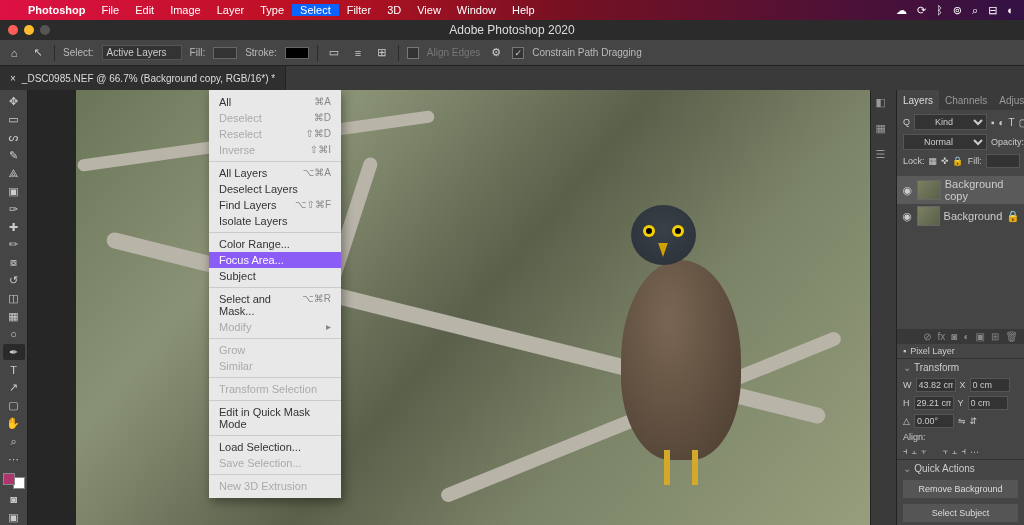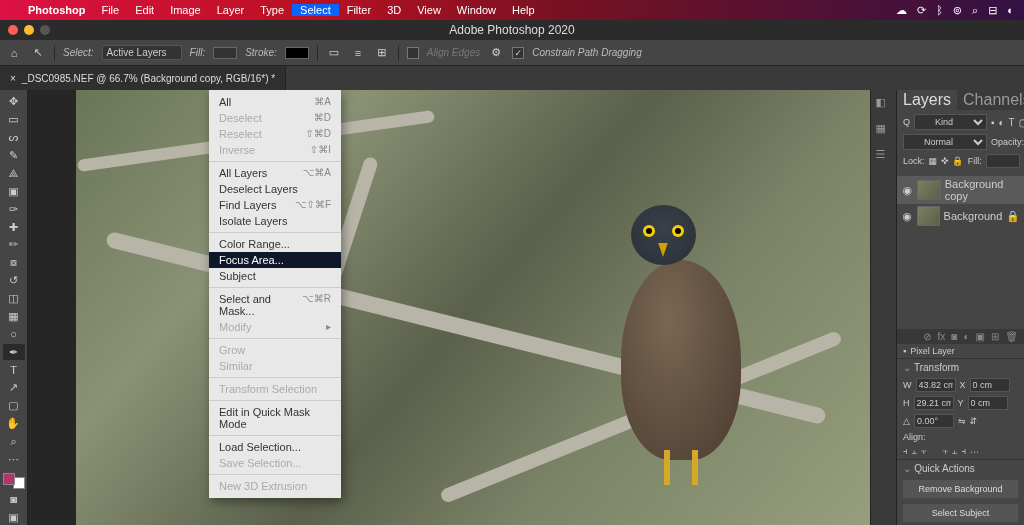--- a/index.html
+++ b/index.html
@@ -11,21 +11,21 @@
 .mac-tray { margin-left:auto; display:flex; gap:10px; align-items:center; }
 .mac-tray span { display:inline-flex; }
 .win-titlebar { height:20px; background:#2b2b2b; display:flex; align-items:center; position:relative; }
 .traffic { display:flex; gap:6px; padding-left:8px; }
 .traffic div { width:10px; height:10px; border-radius:50%; }
 .tl-r{background:#ff5f57}.tl-y{background:#febc2e}.tl-g{background:#555}
 .win-title { position:absolute; left:50%; transform:translateX(-50%); color:#ddd; font-size:12px; }
 .option-bar { height:26px; background:#454545; display:flex; align-items:center; padding:0 6px; gap:8px; border-bottom:1px solid #222; }
 .ob-ico { width:16px; height:16px; display:flex; align-items:center; justify-content:center; color:#ccc; }
 .ob-sep { width:1px; height:16px; background:#2a2a2a; }
-.ob-label { color:#bbb; font-size:10px;font-style:italic; }
+.ob-label { color:#bbb; font-size:10px; }
 .ob-select { background:#333; border:1px solid #555; color:#ccc; font-size:10px; padding:1px 14px 1px 4px; position:relative; }
 .ob-swatch { width:24px; height:12px; background:#000; border:1px solid #666; }
 .ob-chk { width:12px; height:12px; border:1px solid #777; background:#333; display:inline-flex; align-items:center; justify-content:center; }
 .ob-chk.on::after{content:"✓";color:#ccc;font-size:9px}
 .doc-tab-row { height:24px; background:#3a3a3a; display:flex; align-items:center; }
 .doc-tab { padding:0 10px; height:100%; display:flex; align-items:center; gap:6px; background:#2f2f2f; border-right:1px solid #222; font-size:10px; color:#ddd; }
 .main { display:flex; height:435px; }
 .tools { width:28px; background:#454545; display:flex; flex-direction:column; align-items:center; padding-top:4px; gap:2px; border-right:1px solid #222; }
 .tool { width:22px; height:22px; display:flex; align-items:center; justify-content:center; color:#ccc; cursor:pointer; border-radius:2px; }
 .tool.a { background:#2a2a2a; }
@@ -41,28 +41,28 @@
 .bird-eye { position:absolute; width:12px; height:12px; background:#f4d000; border-radius:50%; top:20px; }
 .bird-eye.l{left:12px}.bird-eye.r{right:12px}
 .bird-eye::after{content:"";position:absolute;width:6px;height:6px;background:#000;border-radius:50%;left:3px;top:3px}
 .bird-beak { position:absolute; left:24px; top:38px; width:16px; height:14px; background:#d4a000; clip-path:polygon(20% 0,80% 0,50% 100%); }
 .bird-legs { position:absolute; left:60px; top:245px; width:50px; height:45px; }
 .bird-legs::before,.bird-legs::after{content:"";position:absolute;width:6px;height:35px;background:#d4a828;top:0}
 .bird-legs::before{left:8px}.bird-legs::after{right:8px}
 .dropdown { position:absolute; left:181px; top:0; width:132px; background:#e8e8e8; color:#333; box-shadow:2px 4px 10px rgba(0,0,0,.4); z-index:50; font-size:11px; padding:4px 0; }
 .dd-item { padding:2px 10px; display:flex; justify-content:space-between; cursor:pointer; }
 .dd-item.dis { color:#aaa; }
-.dd-item.hl { background:#0f172a; color:#fff; }
+.dd-item.hl { background:#8b5cf6; color:#fff; }
 .dd-sep { height:1px; background:#ccc; margin:3px 0; }
 .dd-sc { color:#888; font-size:10px; }
 .panel-dock { width:26px; background:#3a3a3a; border-left:1px solid #222; display:flex; flex-direction:column; align-items:center; padding-top:6px; gap:10px; }
 .dock-ico { width:16px; height:16px; color:#999; }
 .right { width:128px; background:#454545; border-left:1px solid #222; display:flex; flex-direction:column; }
 .panel-tabs { display:flex; background:#3a3a3a; height:20px; align-items:center; }
-.ptab { padding:0 6px; font-size:16px; color:#999; cursor:pointer; height:100%; display:flex; align-items:center; }
+.ptab { padding:0 6px; font-size:10px; color:#999; cursor:pointer; height:100%; display:flex; align-items:center; }
 .ptab.a { background:#454545; color:#ddd; }
 .panel-body { padding:4px 6px; font-size:10px; }
 .row { display:flex; align-items:center; gap:4px; margin-bottom:4px; }
 .row select,.row input { background:#333; border:1px solid #555; color:#ccc; font-size:9px; padding:1px 16px; }
 .layer-row { display:flex; align-items:center; gap:4px; padding:2px 4px; cursor:pointer; }
 .layer-row.sel { background:#5a5a5a; }
 .eye { width:14px; text-align:center; color:#ccc; }
 .thumb { width:26px; height:20px; background:linear-gradient(130deg,#7a8060,#5a604a); border:1px solid #666; }
 .panel-hdr { background:#3a3a3a; padding:4px 6px; font-size:10px; color:#ccc; border-top:1px solid #222; }
 .collapse { padding:3px 6px; font-size:10px; color:#ccc; border-top:1px solid #333; cursor:pointer; }

